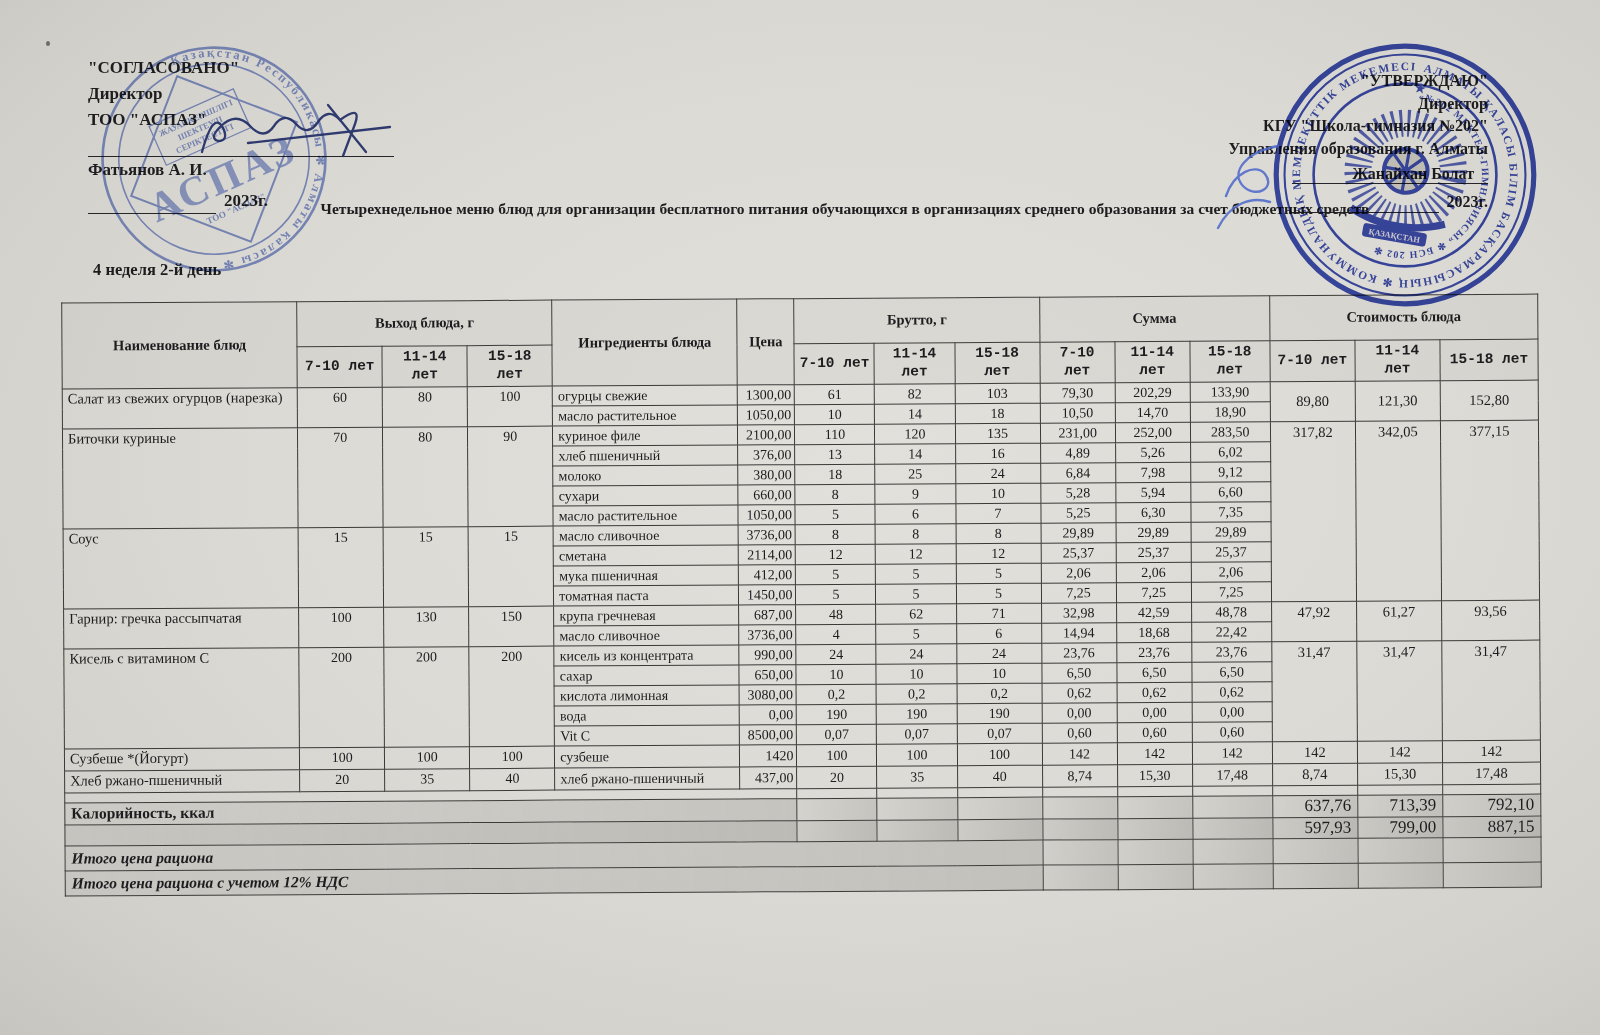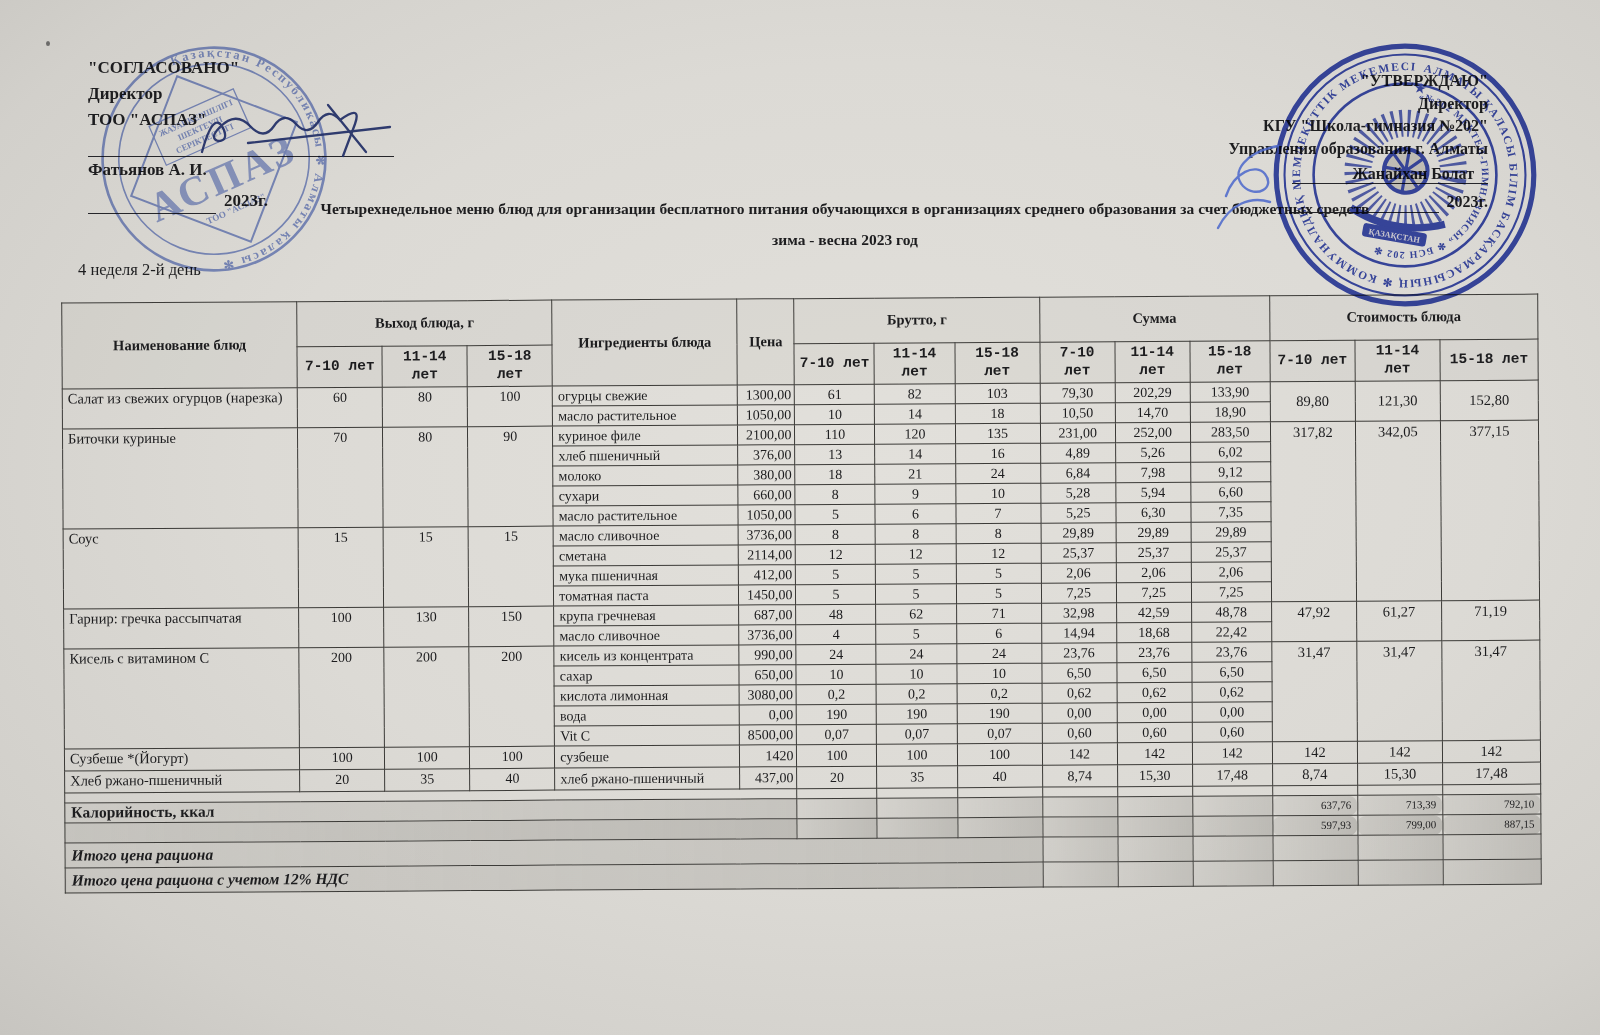--- a/index.html
+++ b/index.html
@@ -13,21 +13,21 @@
   .approve-left .ln{white-space:nowrap;}
   .sig-line{width:306px;border-bottom:1.6px solid #26262a;height:20px;margin-top:3px;}
   .year-row{margin-top:5px;}
   .uline{display:inline-block;border-bottom:1.6px solid #26262a;height:18px;vertical-align:bottom;}
   .w128{width:128px;margin-right:8px;}
   .w150{width:150px;margin-right:8px;}
   .approve-right{position:absolute;right:112px;top:70px;text-align:right;font-weight:bold;font-size:16px;line-height:22.5px;z-index:2;}
   .approve-right .nm{border-bottom:1.6px solid #26262a;padding:0 14px 1px 60px;}
   .title{position:absolute;left:150px;top:200px;width:1390px;text-align:center;font-weight:bold;font-size:15.5px;z-index:2;font-family:Liberation Serif, serif;}
   .title .t2{margin-top:13px;}
-  .week{position:absolute;left:78px;top:260px;font-weight:normal;font-size:16.5px;z-index:2;}
+  .week{position:absolute;left:93px;top:260px;font-weight:bold;font-size:16.5px;z-index:2;}
 
   
   .stamp-left{position:absolute;left:95px;top:40px;width:238px;height:238px;transform:rotate(-24deg);
     mix-blend-mode:multiply;opacity:.72;z-index:3;}
   .stamp-right{position:absolute;left:1270px;top:40px;width:270px;height:270px;transform:rotate(10deg);
     mix-blend-mode:multiply;opacity:.88;z-index:3;}
   .sig-l{position:absolute;left:192px;top:96px;width:215px;height:78px;z-index:4;}
   .sig-r{position:absolute;left:1198px;top:138px;width:110px;height:102px;z-index:4;}
 
   
@@ -40,21 +40,21 @@
   td{text-align:center;vertical-align:middle;}
   td.dish{text-align:left;vertical-align:top;padding:1px 5px;font-size:14.5px;}
   td.ing{text-align:left;padding:0 5px;}
   td.price{text-align:right;margin-top:20px;}
   td.out{vertical-align:top;padding-top:1px;}
   td.cost{font-size:14.5px;}
   td.cost.top{vertical-align:top;padding-top:2px;}
   td.cost.mid{vertical-align:middle;}
   td.kcal{text-align:left;font-weight:bold;font-size:15.5px;padding-left:6px;}
   td.itogo{text-align:left;font-weight:bold;font-style:italic;font-size:15.5px;padding-left:6px;}
-  td.tot{text-align:right;font-size:11px;padding-right:6px;border-radius:9px;}
+  td.tot{text-align:right;font-size:17px;padding-right:6px;}
   tr.thin td{height:9px;}
   tr.shade1 td{background:linear-gradient(90deg, rgba(116,114,108,.08), rgba(116,114,108,.22));}
   tr.shade2 td{background:linear-gradient(90deg, rgba(116,114,108,.14), rgba(116,114,108,.30));}
   tr.itorow td{background:linear-gradient(90deg, rgba(116,114,108,.10), rgba(116,114,108,.24));height:24px;}
 </style>
 </head>
 <body>
 
 <div class="page">
 
@@ -73,21 +73,20 @@
     <div>"УТВЕРЖДАЮ"</div>
     <div>Директор</div>
     <div>КГУ "Школа-гимназия №202"</div>
     <div>Управления образования г. Алматы</div>
     <div style="margin-top:3px;"><span class="nm">Жанайхан Болат</span></div>
     <div class="year-row"><span class="uline w150"></span><span>2023г.</span></div>
   </div>
 
   <div class="title">
     <div>Четырехнедельное меню блюд для организации бесплатного питания обучающихся в организациях среднего образования за счет бюджетных средств</div>
-    <div class="t2">зима - весна 2023 год</div>
   </div>
 
   <div class="week">4 неделя 2-й день</div>
 
   <svg class="stamp-left" viewBox="0 0 235 235">
     <g fill="none" stroke="#5b74c8">
       <circle cx="117.5" cy="117.5" r="110" stroke-width="2.6"></circle>
       <circle cx="117.5" cy="117.5" r="94" stroke-width="1.6"></circle>
       <polygon points="117.5,28 207,117.5 117.5,207 28,117.5" stroke-width="2"></polygon>
       <rect x="72" y="62" width="91" height="42" stroke-width="1.3"></rect>
@@ -238,21 +237,21 @@
             <td>14</td>
             <td>16</td>
             <td>4,89</td>
             <td>5,26</td>
             <td>6,02</td>
           </tr>
           <tr>
             <td class="ing">молоко</td>
             <td class="price">380,00</td>
             <td>18</td>
-            <td>21</td>
+            <td>25</td>
             <td>24</td>
             <td>6,84</td>
             <td>7,98</td>
             <td>9,12</td>
           </tr>
           <tr>
             <td class="ing">сухари</td>
             <td class="price">660,00</td>
             <td>8</td>
             <td>9</td>
@@ -323,21 +322,21 @@
             <td class="ing">крупа гречневая</td>
             <td class="price">687,00</td>
             <td>48</td>
             <td>62</td>
             <td>71</td>
             <td>32,98</td>
             <td>42,59</td>
             <td>48,78</td>
             <td rowspan="2" class="cost top">47,92</td>
             <td rowspan="2" class="cost top">61,27</td>
-            <td rowspan="2" class="cost top">71,19</td>
+            <td rowspan="2" class="cost top">93,56</td>
           </tr>
           <tr>
             <td class="ing">масло сливочное</td>
             <td class="price">3736,00</td>
             <td>4</td>
             <td>5</td>
             <td>6</td>
             <td>14,94</td>
             <td>18,68</td>
             <td>22,42</td>

